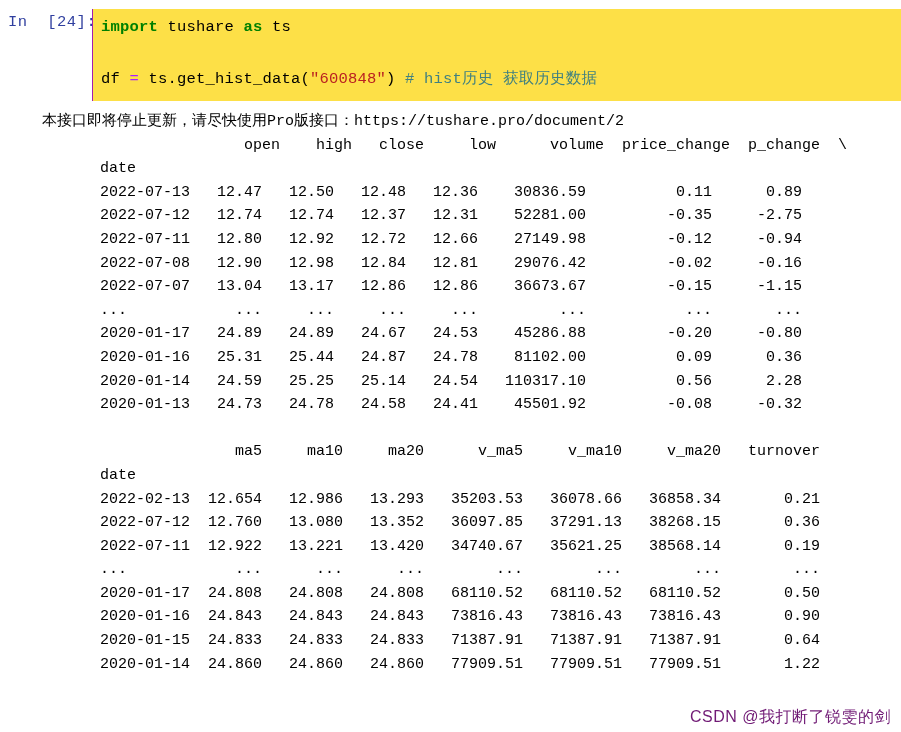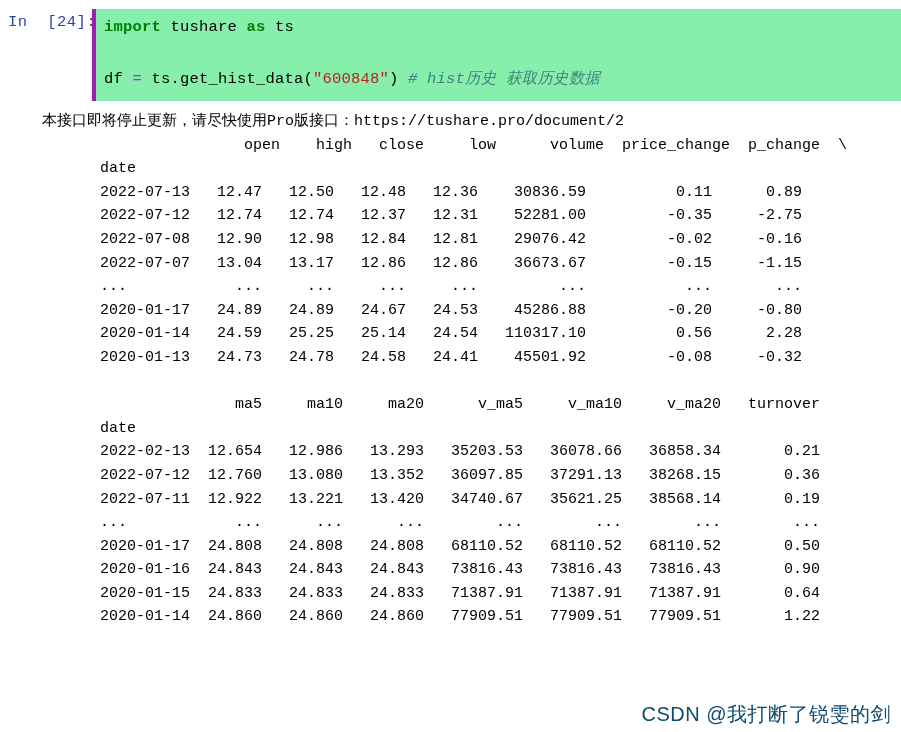--- a/index.html
+++ b/index.html
@@ -36,41 +36,41 @@
     box-sizing: border-box;
     color: #303F9F;
     font-family: "Liberation Mono", "DejaVu Sans Mono", monospace;
     font-size: 15.5px;
     line-height: 26px;
     white-space: pre;
     letter-spacing: 0.5px;
   }
   .code-area {
     flex: 1 1 auto;
-    background: #86efac;
-    border-left: 4px solid #a21caf;
+    background: #fde047;
+    border-left: 1px solid #a21caf;
     padding: 5px 6px 7px 8px;
     box-sizing: border-box;
     min-height: 92px;
   }
   .code-line {
     font-family: "Liberation Mono", "DejaVu Sans Mono", monospace;
     font-size: 15.5px;
     line-height: 26px;
     white-space: pre;
     color: #000000;
     letter-spacing: 0.2px;
   }
   .code-line.blank { height: 26px; }
 
   .tok-kw   { color: #008000; font-weight: bold; }
   .tok-name { color: #000000; }
   .tok-op   { color: #AA22FF; }
   .tok-str  { color: #BA2121; }
-  .tok-com  { color: #408080; font-style: italic; }
+  .tok-com  { color: #408080; }
   .tok-bi   { color: #008000; }
   .tok-punc { color: #000000; }
 
   
   .output {
     position: absolute;
     left: 0;
     top: 110px;
     width: 901px;
   }
@@ -84,23 +84,23 @@
     letter-spacing: 0px;
   }
   .out-line.gap { height: 23.6px; }
   .warn { color: #000000; padding-left: 42px; }
 
   
   .watermark {
     position: absolute;
     right: 10px;
     bottom: 4px;
-    color: #0c4a6e;
+    color: #701a75;
     font-family: "Liberation Sans", "DejaVu Sans", sans-serif;
-    font-size: 20px;
+    font-size: 16px;
     letter-spacing: 0.5px;
     white-space: pre;
     user-select: none;
   }
 </style>
 </head>
 <body>
 
 <div class="cell">
   <div class="input-row">
@@ -123,24 +123,26 @@
 <div class="output">
 
   <div class="out-line warn">本接口即将停止更新，请尽快使用Pro版接口：https://tushare.pro/document/2</div>
 
   <div class="out-line">                open    high   close     low      volume  price_change  p_change  \</div>
 
   <div class="out-line">date</div>
 
   <div class="out-line">2022-07-13   12.47   12.50   12.48   12.36    30836.59          0.11      0.89</div>
   <div class="out-line">2022-07-12   12.74   12.74   12.37   12.31    52281.00         -0.35     -2.75</div>
+  <div class="out-line">2022-07-11   12.80   12.92   12.72   12.66    27149.98         -0.12     -0.94</div>
   <div class="out-line">2022-07-08   12.90   12.98   12.84   12.81    29076.42         -0.02     -0.16</div>
   <div class="out-line">2022-07-07   13.04   13.17   12.86   12.86    36673.67         -0.15     -1.15</div>
   <div class="out-line">...            ...     ...     ...     ...         ...           ...       ...</div>
   <div class="out-line">2020-01-17   24.89   24.89   24.67   24.53    45286.88         -0.20     -0.80</div>
+  <div class="out-line">2020-01-16   25.31   25.44   24.87   24.78    81102.00          0.09      0.36</div>
   <div class="out-line">2020-01-14   24.59   25.25   25.14   24.54   110317.10          0.56      2.28</div>
   <div class="out-line">2020-01-13   24.73   24.78   24.58   24.41    45501.92         -0.08     -0.32</div>
 
   <div class="out-line gap"></div>
 
   <div class="out-line">               ma5     ma10     ma20      v_ma5     v_ma10     v_ma20   turnover</div>
 
   <div class="out-line">date</div>
 
   <div class="out-line">2022-02-13  12.654   12.986   13.293   35203.53   36078.66   36858.34       0.21</div>

